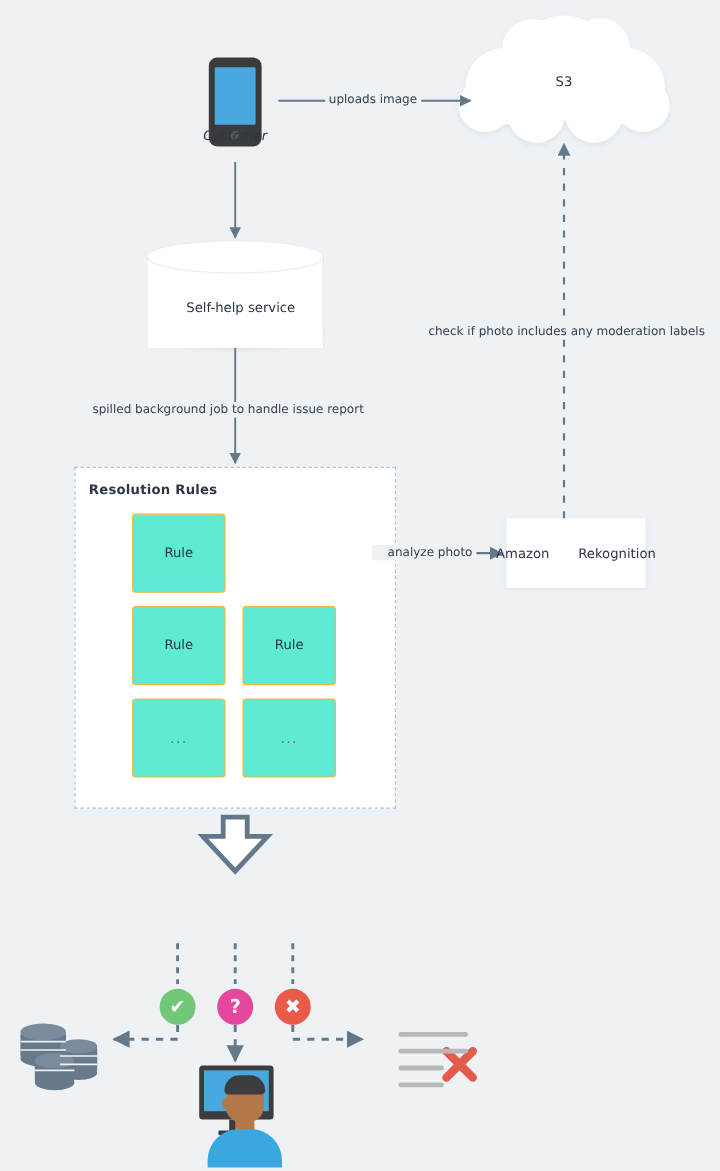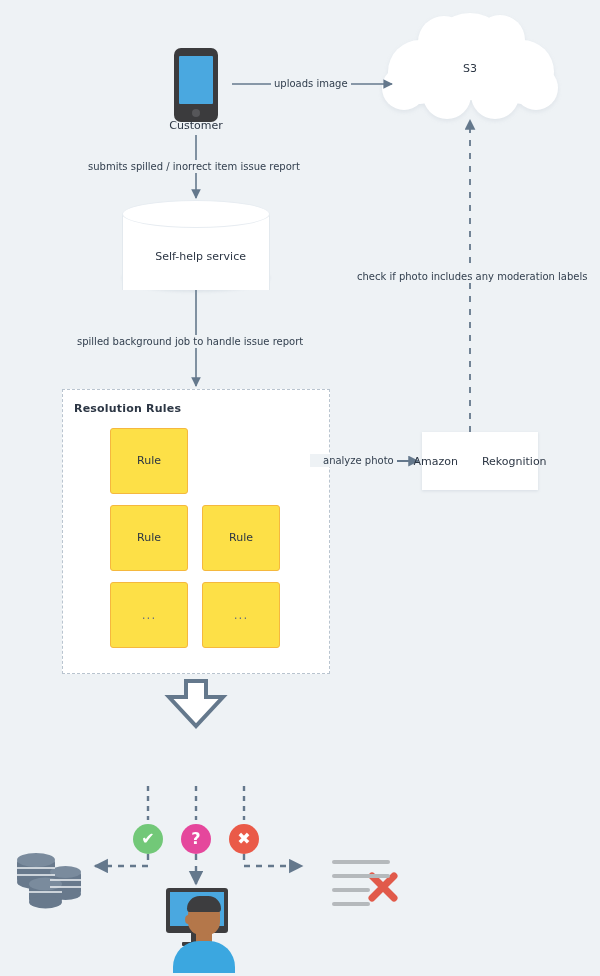--- a/index.html
+++ b/index.html
@@ -116,21 +116,21 @@
   .group-title {
     position: absolute;
     font-size: 11px;
     color: #2c3644;
     font-weight: bold;
     letter-spacing: .2px;
   }
   .rule-box {
     position: absolute;
     width: 78px; height: 66px;
-    background: #fde047;
+    background: #5eead4;
     border: 1.5px solid #f5b83e;
     border-radius: 3px;
     box-sizing: border-box;
     display: flex;
     align-items: center;
     justify-content: center;
     text-align: center;
     font-size: 11px;
     color: #2c3644;
     line-height: 14px;
@@ -288,21 +288,21 @@
 
     <g>
       <path d="M372,876 L394,898 M394,876 L372,898" stroke="#e15a4a" stroke-width="7" stroke-linecap="round"></path>
     </g>
   </svg>
 
   <div class="phone-body" style="left:174px; top:48px;">
     <div class="phone-screen"></div>
     <div class="phone-home"></div>
   </div>
-  <div class="node-lbl" style="left:146px; top:118px; width:100px;">Customer</div>
+  <div class="node-lbl" style="left:146px; top:106px; width:100px;font-style:italic;">Customer</div>
 
   <div class="node-lbl" style="left:420px; top:61px; width:100px;">S3</div>
 
   <div class="cyl-wrap" style="left:122px; top:200px; width:148px; height:92px;">
     <div class="cyl-bottom"></div>
     <div class="cyl-body"></div>
     <div class="cyl-top"></div>
   </div>
   <div class="node-lbl" style="left:146px; top:249px; width:100px;text-align:right;">Self-help service</div>
 
@@ -348,18 +348,17 @@
     <div class="mon-neck" style="left:191px; top:933px;"></div>
     <div class="mon-base" style="left:182px; top:942px;"></div>
     <div class="neck" style="left:196px; top:930px;"></div>
     <div class="torso" style="left:173px; top:941px;"></div>
     <div class="head" style="left:188px; top:899px;"></div>
     <div class="hair" style="left:187px; top:896px;"></div>
     <div class="ear" style="left:185px; top:915px;"></div>
   </div>
 
   <div class="edge-lbl" style="left:271px; top:77px;">uploads image</div>
-  <div class="edge-lbl" style="left:85px; top:160px;">submits spilled / inorrect item issue report</div>
   <div class="edge-lbl" style="left:74px; top:335px;">spilled background job to handle issue report</div>
   <div class="edge-lbl" style="left:310px; top:454px;padding-left:13px;">analyze photo</div>
   <div class="edge-lbl" style="left:354px; top:270px;">check if photo includes any moderation labels</div>
 
 </div>
 
 </body></html>

